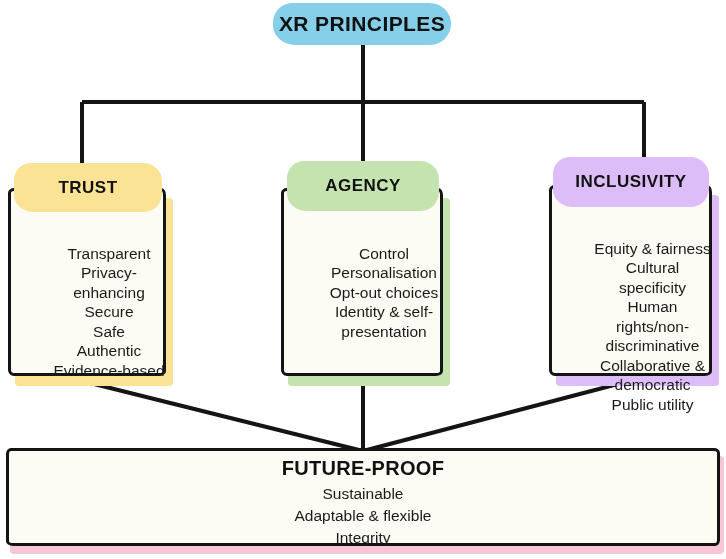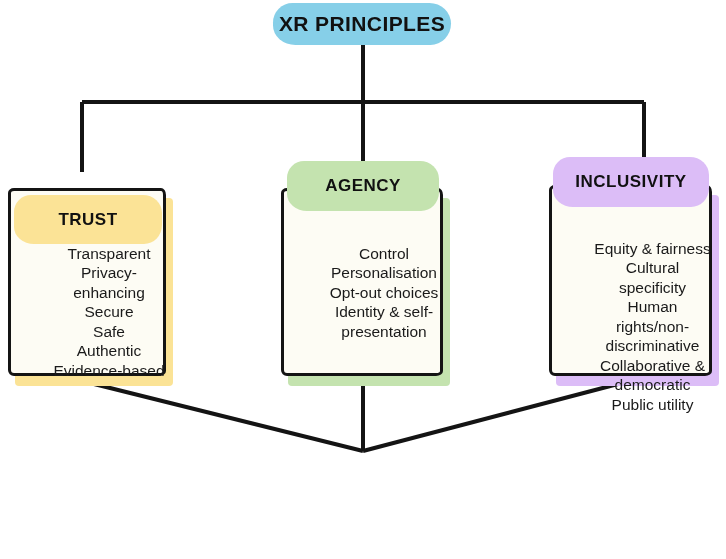--- a/index.html
+++ b/index.html
@@ -67,21 +67,21 @@
     text-align:center;
     font-size:15.5px;
     line-height:19.5px;
     color:#1a1a1a;
   }
   .pillar .items div{white-space:pre-line;padding-left:44px;}
 
   
   #pillar-trust{left:8px;top:188px;width:158px;height:188px;}
   #pillar-trust .shadow{background:#fbe396;}
-  #pillar-trust .badge{left:6px;top:-25px;width:148px;height:49px;background:#fbe396;margin-top:32px;}
+  #pillar-trust .badge{left:6px;top:-25px;width:148px;height:49px;background:#fbe396;}
   #pillar-trust .items{top:36px;}
 
   #pillar-agency{left:281px;top:188px;width:162px;height:188px;}
   #pillar-agency .shadow{background:#c4e3af;}
   #pillar-agency .badge{left:6px;top:-27px;width:152px;height:50px;background:#c4e3af;}
   #pillar-agency .items{top:36px;}
 
   #pillar-inclusivity{left:549px;top:185px;width:163px;height:191px;}
   #pillar-inclusivity .shadow{background:#dcbdf7;}
   #pillar-inclusivity .badge{left:4px;top:-28px;width:156px;height:50px;background:#dcbdf7;}
@@ -177,14 +177,24 @@
     </div>
     <div class="items" style="white-space: pre-line;">
       <div style="white-space: pre-line;">Control
 Personalisation
 Opt-out choices
 Identity &amp; self-
 presentation</div>
     </div>
   </div>
 
+  <div id="bottom-card">
+    <div class="shadow"></div>
+    <div class="card"></div>
+    <div class="inner">
+      <div class="title">FUTURE-PROOF</div>
+      <div class="items" style="white-space: pre-line;">Sustainable
+Adaptable &amp; flexible
+Integrity</div>
+    </div>
+  </div>
 
 </div>
 
 </body></html>

